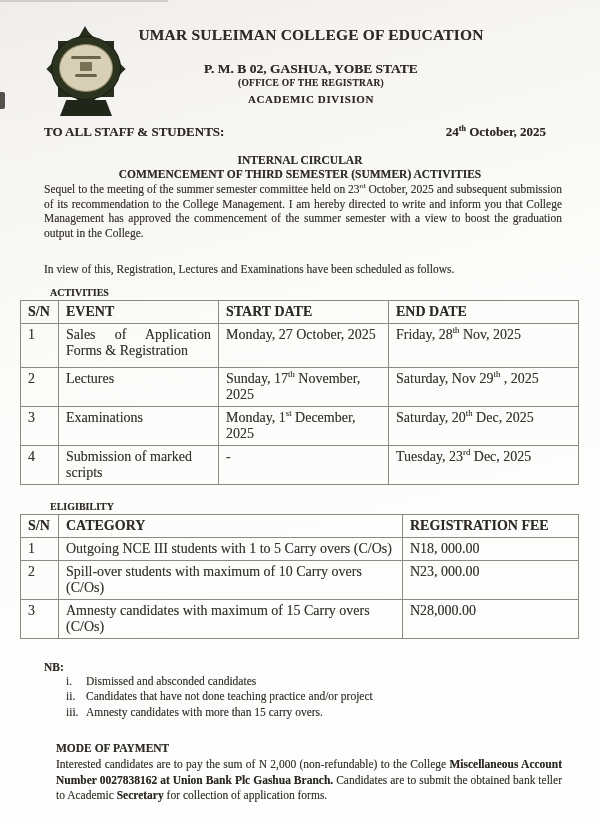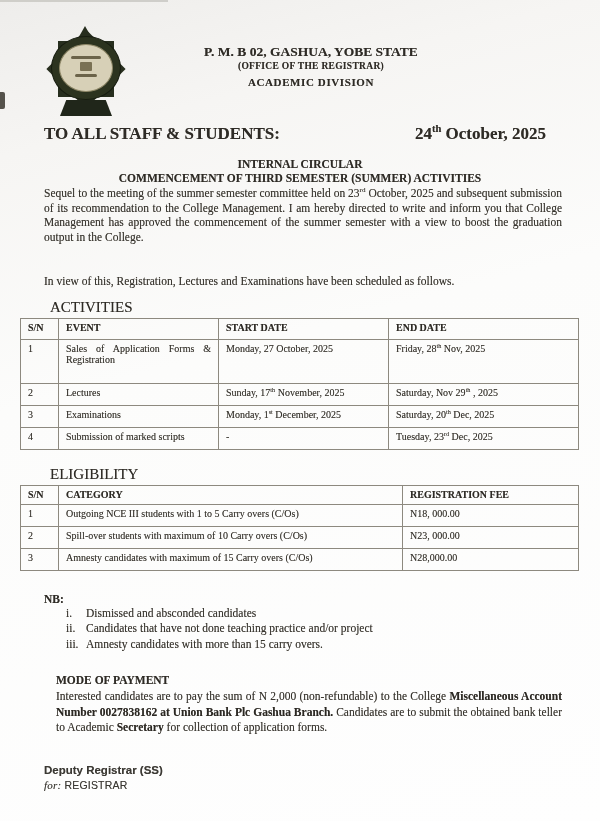--- a/index.html
+++ b/index.html
@@ -30,34 +30,34 @@
   .seal-face .m2 { width:12px; height:9px; background:#7a7154; border-radius:1px; margin:0 auto; }
   .seal-face .m3 { width:22px; height:3px; background:#6b6349; border-radius:2px; margin:3px auto 0; }
 
   .head-text { width:362px; margin-left:2px; text-align:center; padding-top:1px; color:#2e2b26; }
   .college  { font-size:15.5px; font-weight:bold; line-height:17px; letter-spacing:.2px; }
   .address  { font-size:13.5px; font-weight:bold; line-height:17px;margin-top:17px; }
   .office   { font-size:9.5px;  font-weight:bold; line-height:13px; letter-spacing:.3px; }
   .division { font-size:11px; font-weight:bold; line-height:19px; letter-spacing:.6px; }
 
   .to-row { display:flex; justify-content:space-between; align-items:baseline;
-    padding:6px 54px 0 44px; font-weight:bold; font-size:17px; color:#2e2b26; }
+    padding:6px 54px 0 44px; font-weight:bold; font-size:13px; color:#2e2b26; }
 
   .subject { text-align:center; margin-top:13px; font-weight:bold; font-size:11.5px; line-height:14px; color:#2e2b26; }
 
   sup { font-size:.62em; vertical-align:super; line-height:0; }
 
   .body-par { margin:0; padding:0 38px 0 44px; font-size:11.5px; line-height:14.5px; text-align:justify; }
   .intro { margin-top:1px; }
-  .sched  { margin-top:30px; text-align:left; }
-
-  .tbl-label { margin:10px 0 2px 50px; font-weight:normal; font-size:15px; color:#2e2b26; }
+  .sched  { margin-top:22px; text-align:left; }
+
+  .tbl-label { margin:10px 0 2px 50px; font-weight:bold; font-size:10px; color:#2e2b26; }
   .elig-label { margin-top:16px; }
 
-  table { border-collapse:collapse; margin-left:20px; width:558px; table-layout:fixed; font-size:10px; }
+  table { border-collapse:collapse; margin-left:20px; width:558px; table-layout:fixed; font-size:14px; }
   td, th { border:1px solid #8d897f; padding:3px 7px; vertical-align:top; text-align:left; }
   th { font-weight:bold; color:#2e2b26; }
   .activities th { height:14px; }
   .activities .row-tall td { height:37px; }
   .activities .row-std td { height:15px; }
   .eligibility th { height:12px; }
   .eligibility td { height:15px; }
   .cell-justify { text-align:justify; }
 
   .nb { padding:22px 38px 0 44px; font-size:11.5px; }
@@ -90,20 +90,21 @@
       <div class="seal-point"></div>
       <div class="seal-base"></div>
       <div class="seal-ring"></div>
       <div class="seal-face">
         <div class="m1"></div>
         <div class="m2"></div>
         <div class="m3"></div>
       </div>
     </div>
     <div class="head-text">
+      <div class="college">UMAR SULEIMAN COLLEGE OF EDUCATION</div>
       <div class="address">P. M. B 02, GASHUA, YOBE STATE</div>
       <div class="office">(OFFICE OF THE REGISTRAR)</div>
       <div class="division">ACADEMIC DIVISION</div>
     </div>
   </div>
 
   <div class="to-row">
     <span>TO ALL STAFF &amp; STUDENTS:</span>
     <span><span>24</span><sup>th</sup><span> October, 2025</span></span>
   </div>

